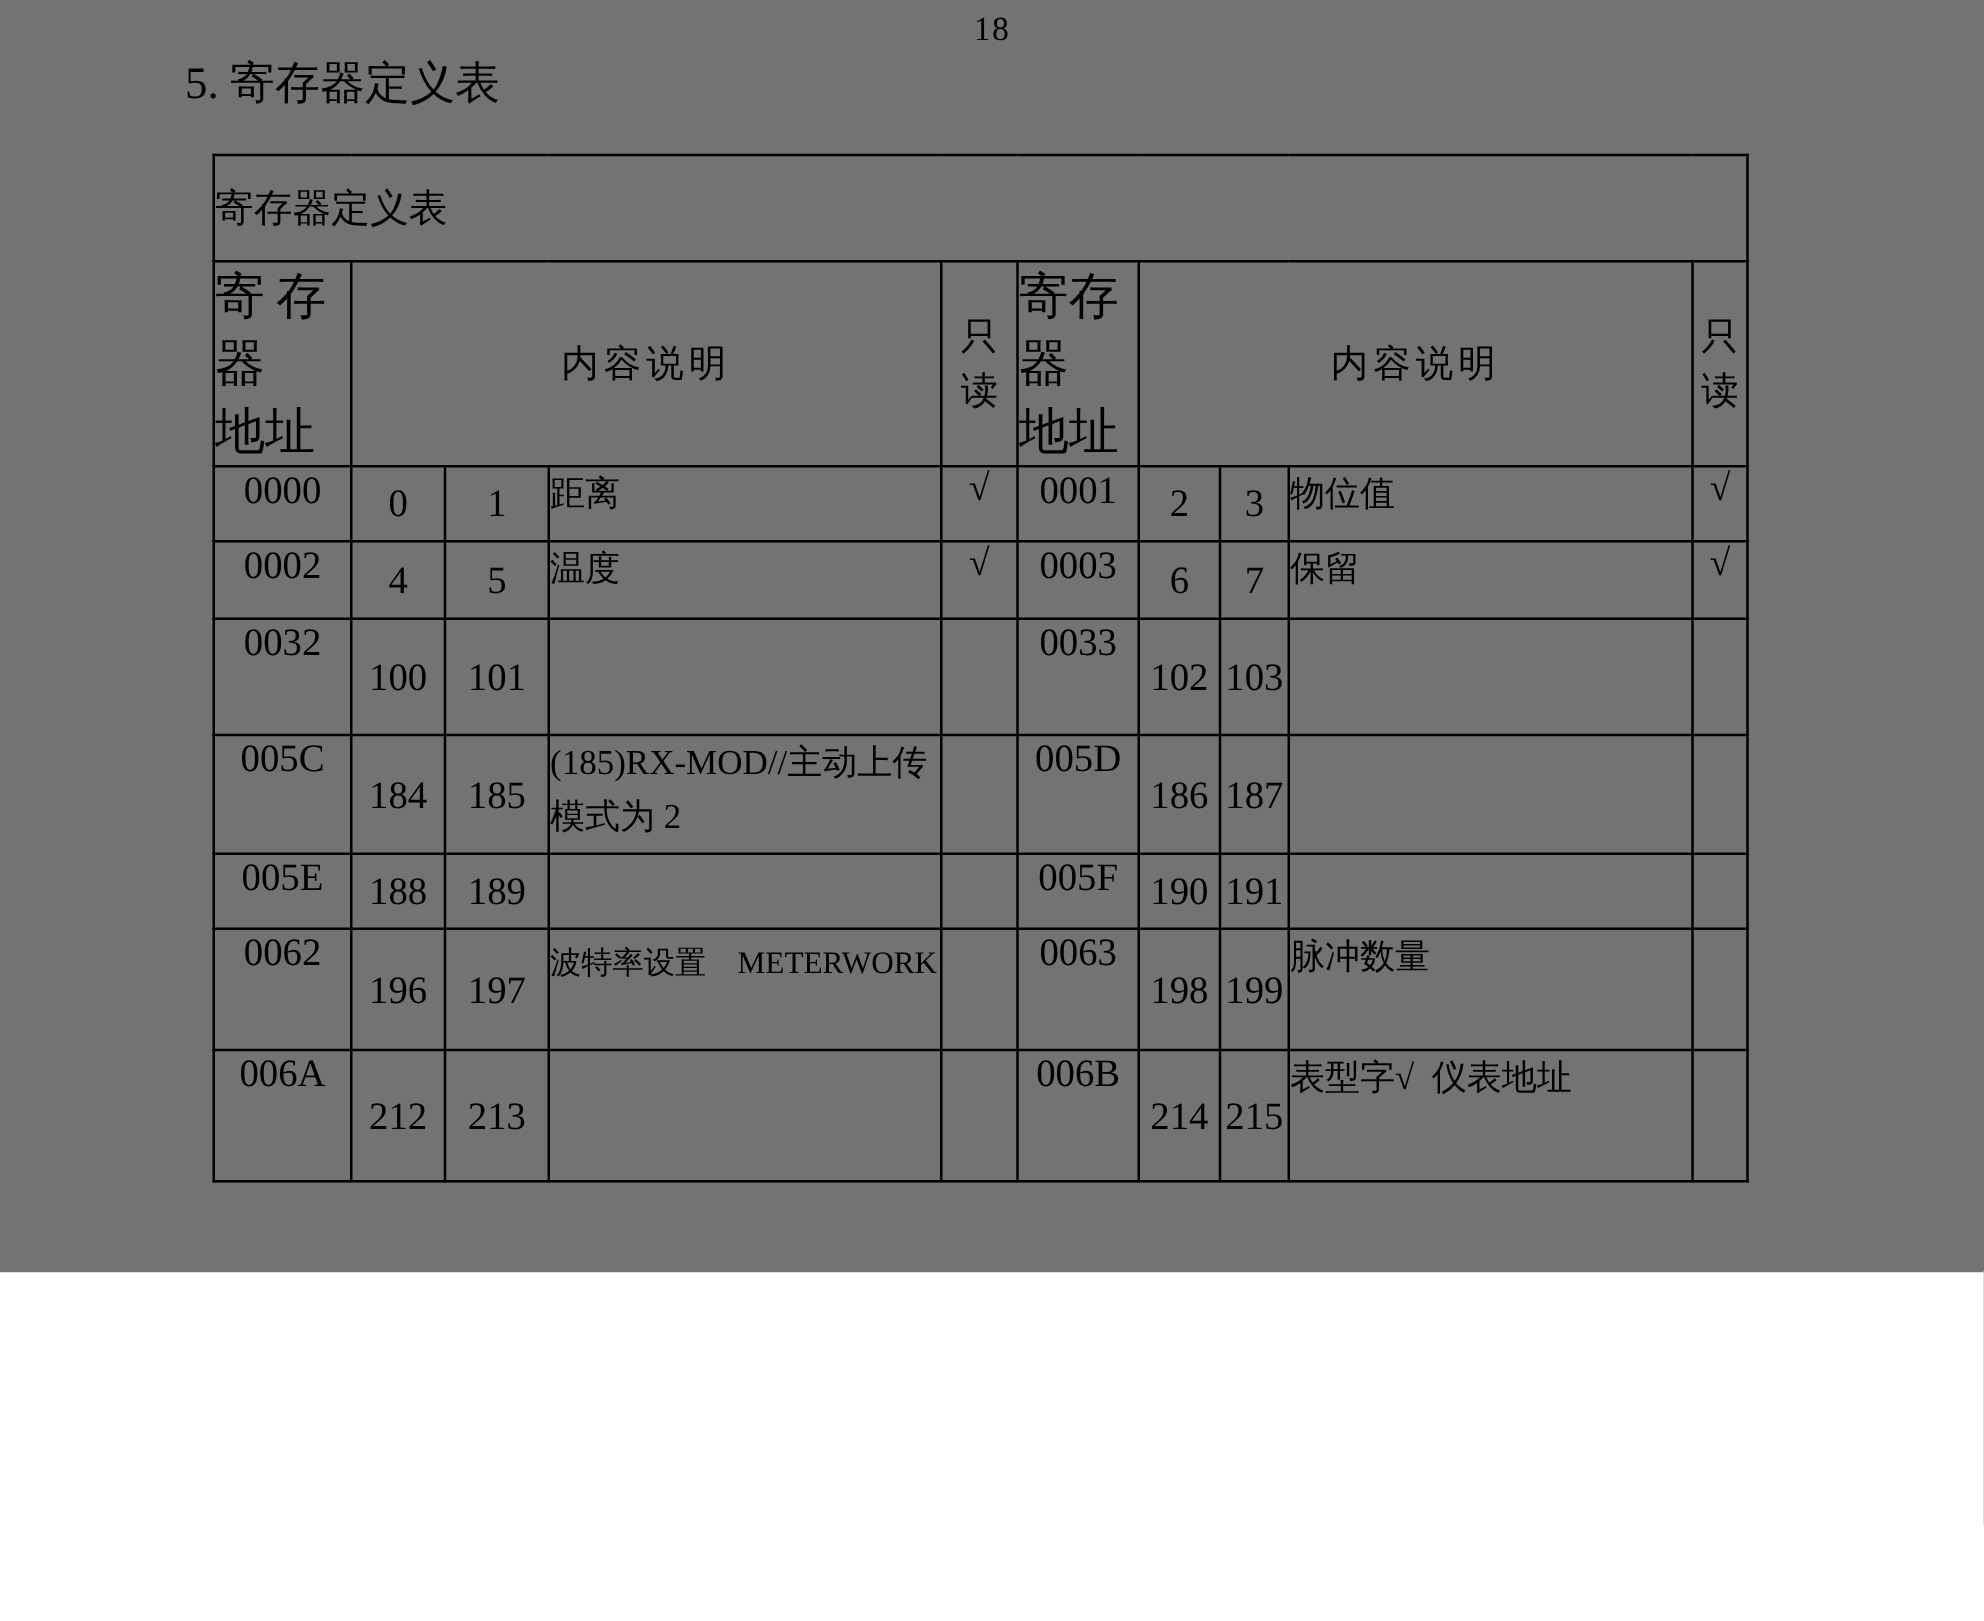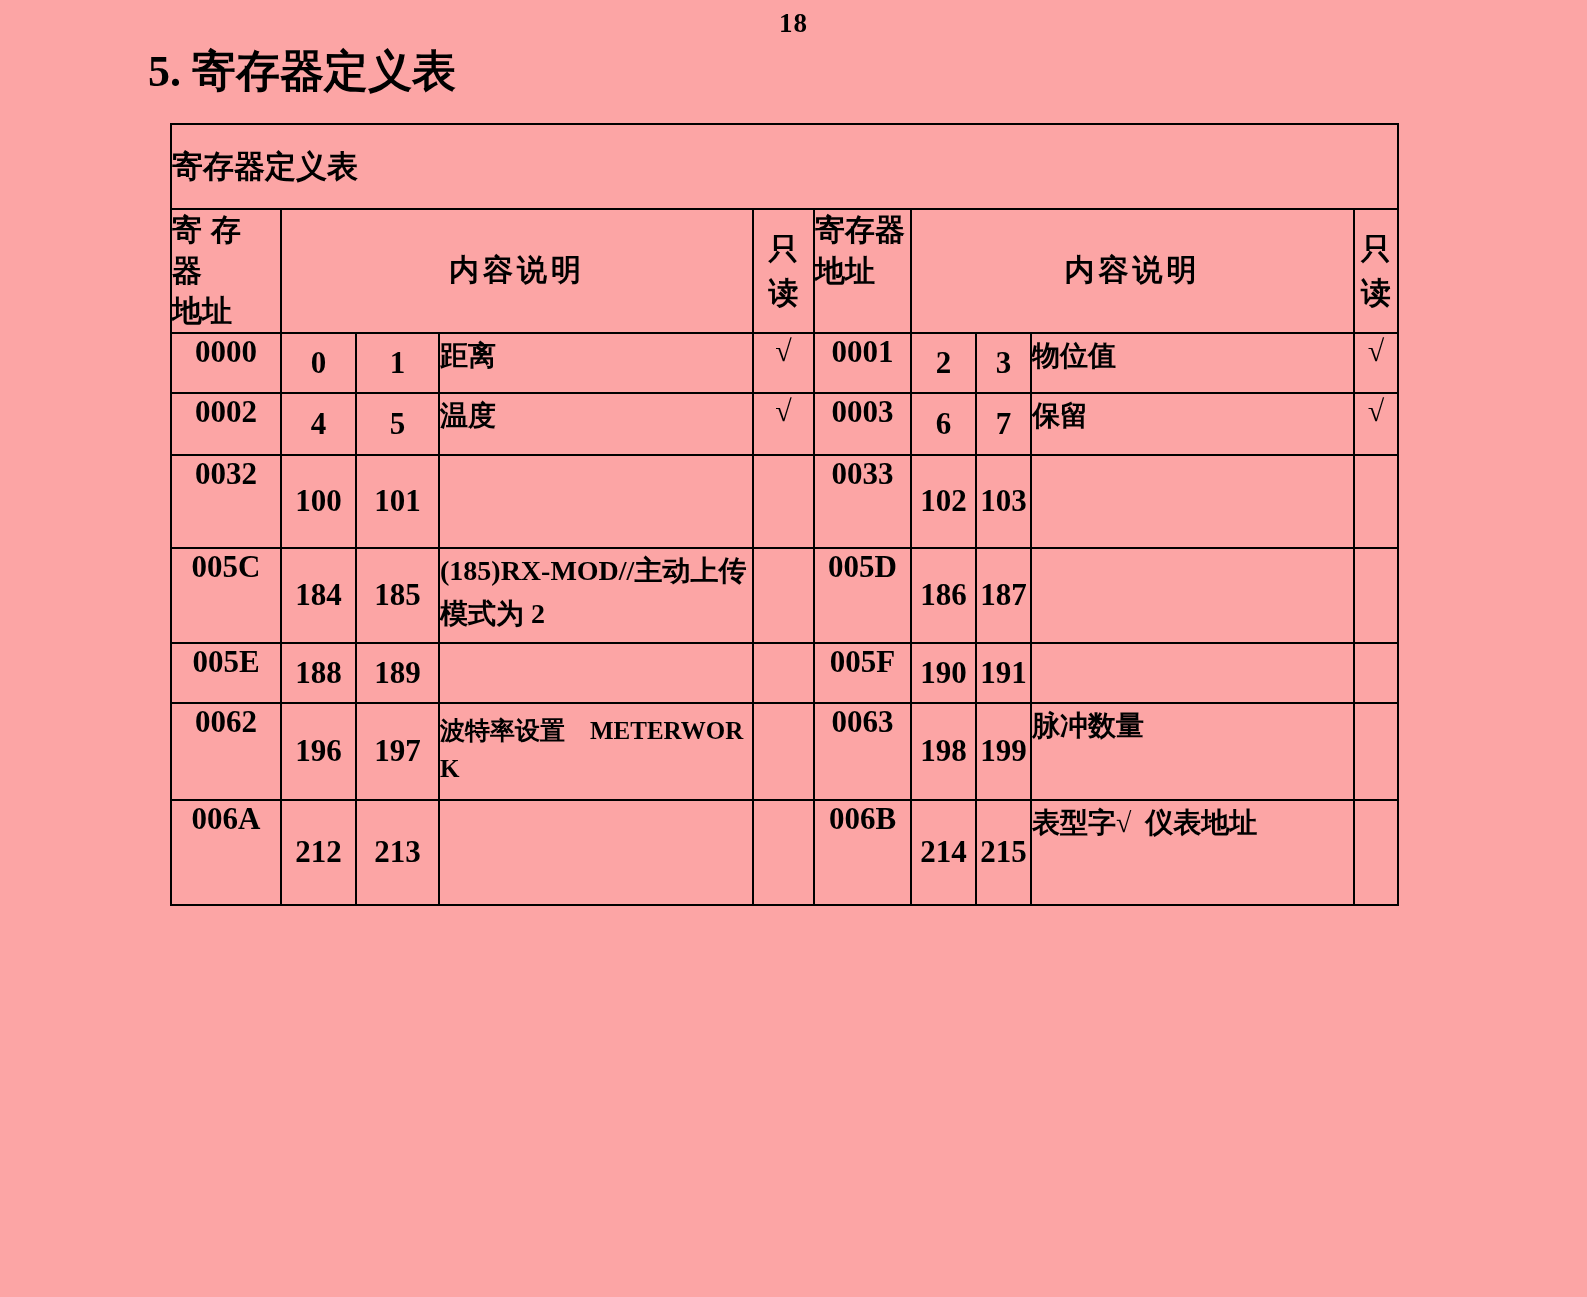--- a/index.html
+++ b/index.html
@@ -1,35 +1,34 @@
 <!DOCTYPE html>
 <html><head>
 <meta charset="utf-8">
 <style>
   html,body { margin:0; padding:0; background:#ffffff; }
   .page {
-    position:relative; width:1587px; height:1297px; background:#fca5a5;
+    position:relative; width:1587px; height:1018px; background:#737373;
     color:#000; font-family:"Liberation Serif","DejaVu Serif",serif;
     overflow:hidden;
-    font-weight:bold;
   }
   .page-number {
     position:absolute; top:8px; left:0; width:100%;
     text-align:center; font-size:27px; letter-spacing:1px;
   }
   .section-heading {
-    position:absolute; top:42px; left:148px; font-size:44px;
+    position:absolute; top:42px; left:148px; font-size:36px;
   }
   table.reg {
     position:absolute; left:170px; top:123px; width:1227px;
     border-collapse:collapse; table-layout:fixed;
   }
   table.reg td { border:2px solid #000; padding:0; overflow:hidden; }
   .title-cell { font-size:31px; padding:0 0 0 8px; vertical-align:middle; }
-  .h-addr { font-size:30px; vertical-align:top; padding:8px 2px 0 6px; line-height:1.35; }
+  .h-addr { font-size:40px; vertical-align:top; padding:8px 2px 0 6px; line-height:1.35; }
   .h-addr .sp { letter-spacing:9px; }
   .h-desc { font-size:30px; text-align:center; vertical-align:middle; letter-spacing:4px;border-radius:24px; }
   .h-ro { font-size:30px; text-align:center; vertical-align:middle; line-height:1.45; }
   .addr { font-size:31px; text-align:center; vertical-align:top; padding-top:5px; }
   .num  { font-size:31px; text-align:center; vertical-align:middle; padding-top:10px; }
   .desc { font-size:28px; vertical-align:top; padding:3px 4px 0 7px;
           white-space:pre-wrap; line-height:1.55; word-break:break-all; }
   .desc.tight { font-size:25px; padding-top:8px; }
   .ro   { font-size:30px; text-align:center; vertical-align:top; padding-top:6px; }
 </style>

